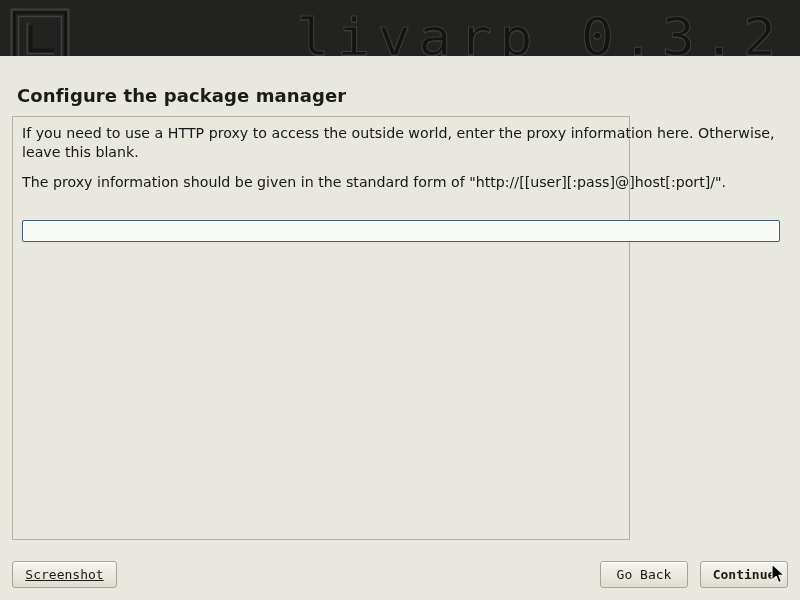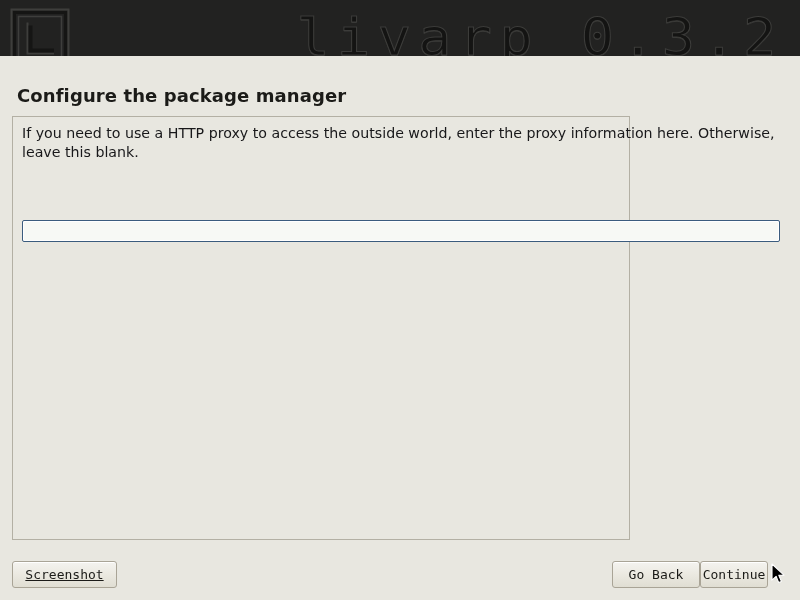--- a/index.html
+++ b/index.html
@@ -109,22 +109,22 @@
     font-family: "DejaVu Sans Mono", "Liberation Mono", monospace;
     font-size: 13px;
     color: #1b1b18;
     line-height: 25px;
     text-align: center;
     box-shadow: inset 0 1px 0 #ffffff;
     cursor: default;
     white-space: nowrap;
   }
   #btn-screenshot { left: 12px;  top: 561px; width: 105px; text-decoration: underline; }
-  #btn-goback     { left: 600px; top: 561px; width: 88px; margin-left: 12px; }
-  #btn-continue   { left: 700px; top: 561px; width: 68px; }
+  #btn-goback     { left: 600px; top: 561px; width: 88px; }
+  #btn-continue   { left: 700px; top: 561px; width: 88px; font-weight: bold; }
 
   
   #cursor {
     position: absolute;
     left: 770px; top: 563px;
     width: 16px; height: 24px;
     pointer-events: none;
   }
 </style>
 </head>
@@ -145,20 +145,21 @@
 
   <div id="brand">livarp 0.3.2</div>
 </div>
 
 <div id="page-title">Configure the package manager</div>
 
 <div id="panel">
 
   <div class="para" id="para1">If you need to use a HTTP proxy to access the outside world, enter the proxy information here. Otherwise, leave this blank.</div>
 
+  <div class="para" id="para2">The proxy information should be given in the standard form of "http://[[user][:pass]@]host[:port]/".</div>
 
 
   <input id="proxy-input" type="text" placeholder="" style="">
 </div>
 
 <div class="btn" id="btn-screenshot">Screenshot</div>
 
 <div class="btn" id="btn-goback">Go Back</div>
 
 <div class="btn" id="btn-continue">Continue</div>

